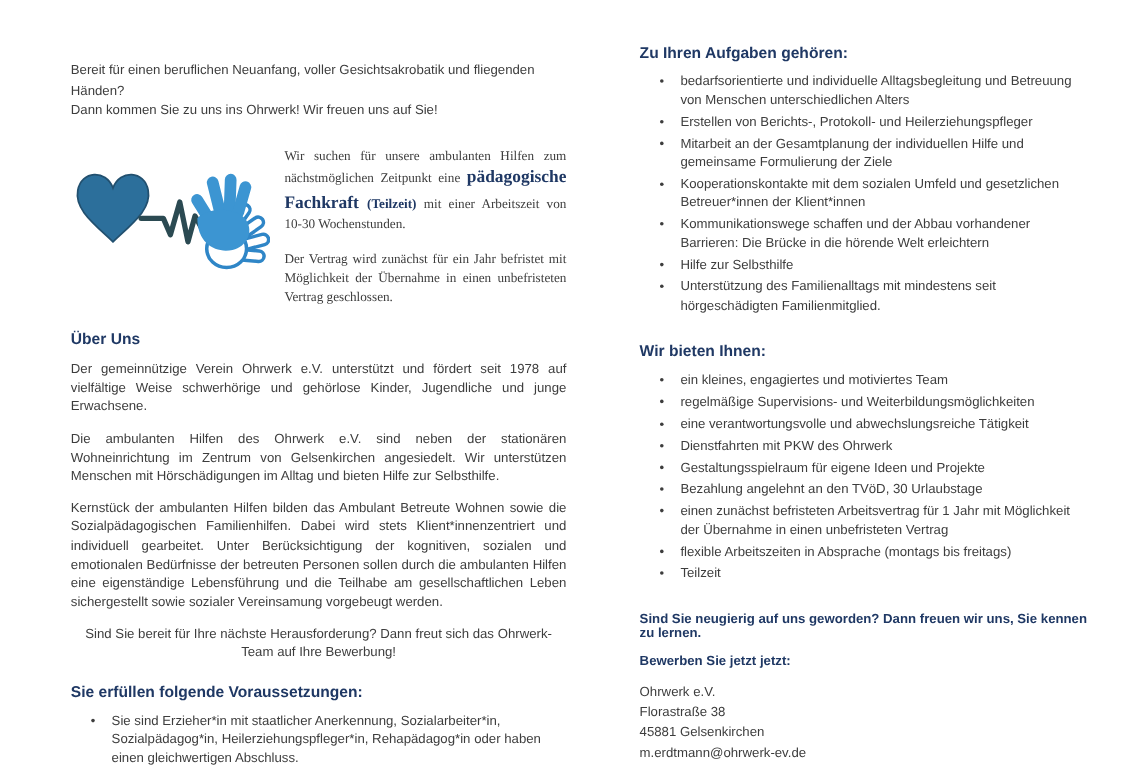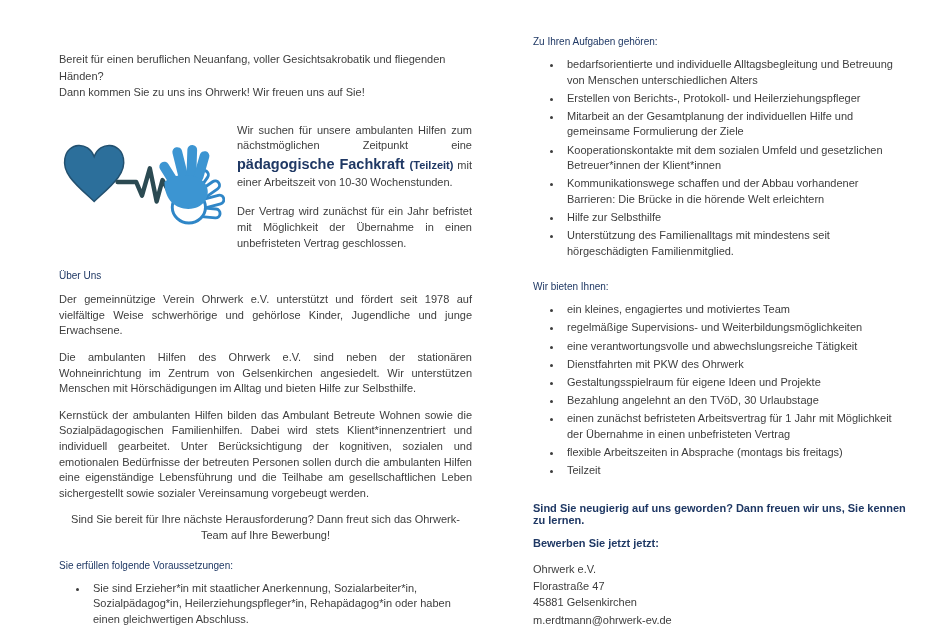--- a/index.html
+++ b/index.html
@@ -17,26 +17,26 @@
   .col-right {
     position: absolute; left: 533px; top: 36px; width: 375px;
   }
   .doc-title {
     font-size: 13.5px; font-weight: bold; color: #17365d;
     letter-spacing: 0.1px;
   }
   .intro { margin-top: 15px; font-size: 11px; line-height: 1.5; color: #3d3d3d; }
   .vacancy-row { display: flex; margin-top: 22px; align-items: flex-start; }
   .logo-box { width: 166px; flex: 0 0 166px; padding-top: 8px; }
-  .vacancy-text { flex: 1; margin-left: 12px; font-size: 11px; line-height: 1.45; text-align: justify; }
+  .vacancy-text { flex: 1; margin-left: 12px; font-size: 11px; line-height: 1.45; text-align: justify; font-family: Liberation Serif, serif; }
   .vacancy-role { font-size: 14.5px; font-weight: bold; color: #1f3864; }
   .vacancy-role-suffix { font-size: 11px; font-weight: bold; color: #1f3864; }
   .vacancy-contract { margin-top: 13px; }
   .section-heading {
-    font-size: 10px; font-weight: normal; color: #1f3864; margin-top: 16px;
+    font-size: 13px; font-weight: bold; color: #1f3864; margin-top: 16px;
   }
   .para { font-size: 11px; line-height: 1.42; text-align: justify; margin-top: 11px; }
   .para-left { text-align: center; }
   ul.bullets { margin-top: 10px; padding-left: 30px; }
   ul.bullets li {
     font-size: 11px; line-height: 1.42; margin-bottom: 2.5px;
     padding-left: 4px; text-align: left;
   }
   .bold-navy { font-size: 11.5px; font-weight: bold; color: #1f3864; }
   .addr-block { margin-top: 12px; font-size: 11px; line-height: 1.5; }
@@ -119,19 +119,19 @@
     <li>einen zunächst befristeten Arbeitsvertrag für 1 Jahr mit Möglichkeit der Übernahme in einen unbefristeten Vertrag</li>
     <li>flexible Arbeitszeiten in Absprache (montags bis freitags)</li>
     <li>Teilzeit</li>
   </ul>
 
   <div class="bold-navy" style="margin-top:24px; font-size:11px;">Sind Sie neugierig auf uns geworden? Dann freuen wir uns, Sie kennen zu lernen.</div>
   <div class="bold-navy" style="margin-top:11px; font-size:11px;">Bewerben Sie jetzt jetzt:</div>
 
   <div class="addr-block">
     <div>Ohrwerk e.V.</div>
-    <div>Florastraße 47</div>
+    <div>Florastraße 38</div>
     <div>45881 Gelsenkirchen</div>
   </div>
 
   <div class="email">m.erdtmann@ohrwerk-ev.de</div>
 
 </div>
 
 </body></html>

